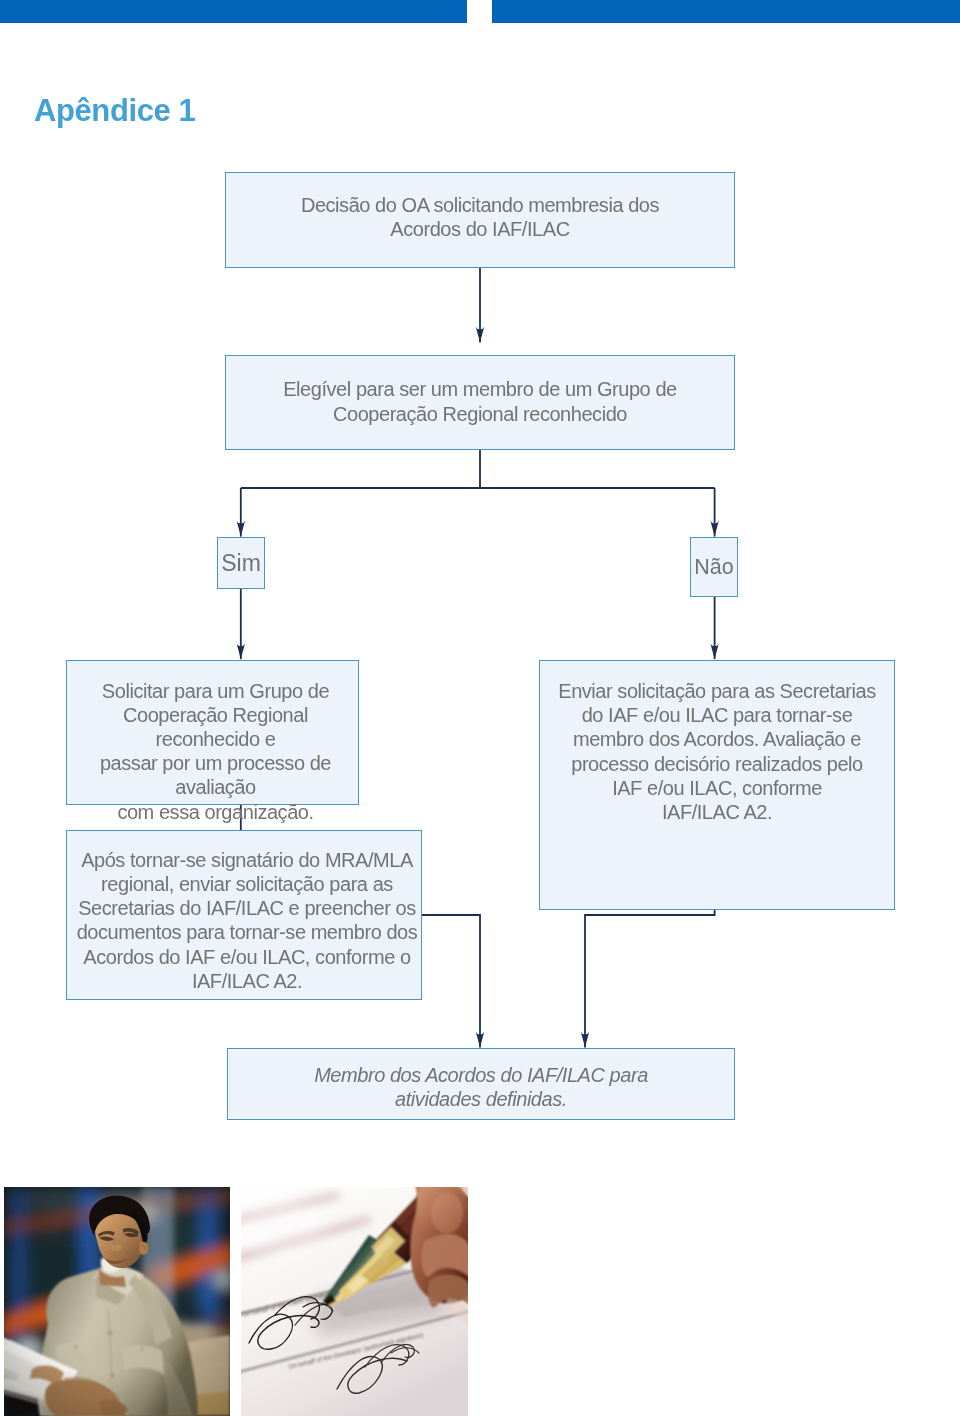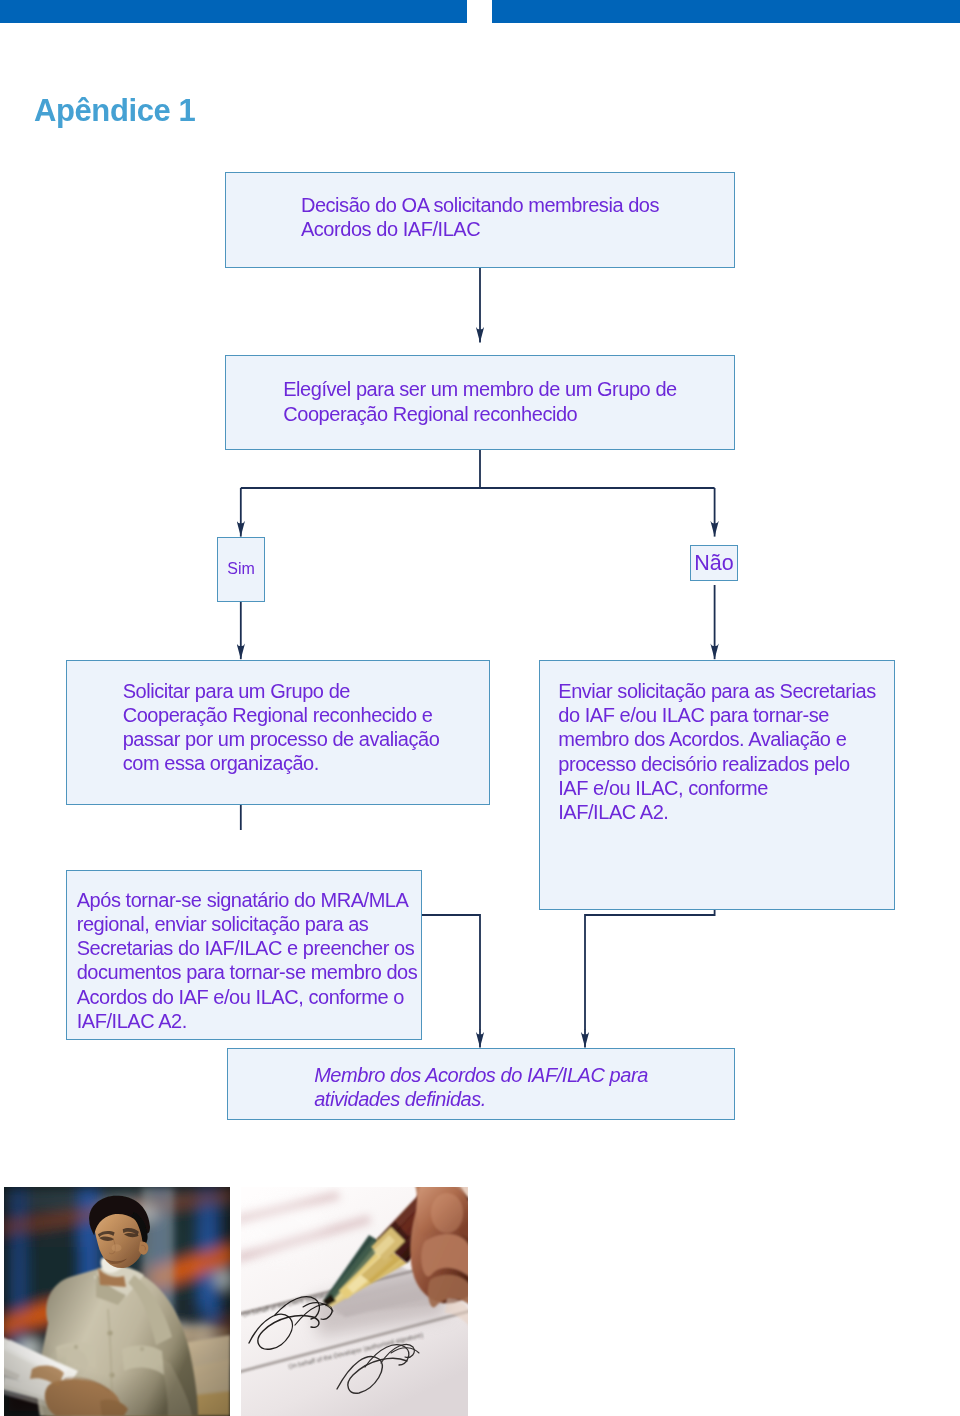--- a/index.html
+++ b/index.html
@@ -12,22 +12,22 @@
   .tb-left{left:0;width:467px;}
   .tb-right{left:492px;width:468px;}
 
   .title{position:absolute;left:2px;top:95px;font-size:31px;font-weight:bold;
          color:#45a1d3;letter-spacing:-0.4px;line-height:1;margin-left:32px;}
 
   svg.flow{position:absolute;left:0;top:0;width:960px;height:1416px;}
 
   .node{position:absolute;box-sizing:border-box;background:#edf3fb;
         border:1.5px solid #4e95be;
-        display:flex;align-items:flex-start;justify-content:center;text-align:left;
-        color:#6d28d9;font-size:20px;line-height:24.2px;letter-spacing:-0.45px;}
+        display:flex;align-items:flex-start;justify-content:center;text-align:center;
+        color:#737373;font-size:20px;line-height:24.2px;letter-spacing:-0.45px;}
   .node span{display:block;white-space:pre-line;}
 
   .photo{position:absolute;overflow:hidden;}
 </style>
 </head>
 <body>
 
 <div id="page">
 
   <div class="topbar tb-left"></div>
@@ -60,36 +60,36 @@
   <div class="node" style="left:225px;top:171.6px;width:510px;height:96.2px;padding-top:20.7px;">
     <span>Decisão do OA solicitando membresia dos
 Acordos do IAF/ILAC</span>
   </div>
 
   <div class="node" style="left:225px;top:355px;width:510px;height:95px;padding-top:21.3px;">
     <span>Elegível para ser um membro de um Grupo de
 Cooperação Regional reconhecido</span>
   </div>
 
-  <div class="node" style="left:217px;top:537px;width:48px;height:65px;align-items:center;font-size:16px;letter-spacing:0;">
+  <div class="node" style="left:217px;top:537px;width:48px;height:52px;align-items:center;font-size:23px;letter-spacing:0;">
     <span>Sim</span>
   </div>
 
-  <div class="node" style="left:690px;top:537px;width:48px;height:36px;align-items:center;font-size:21.5px;letter-spacing:0;margin-top:8px;">
+  <div class="node" style="left:690px;top:537px;width:48px;height:60px;align-items:center;font-size:21.5px;letter-spacing:0;">
     <span>Não</span>
   </div>
 
-  <div class="node" style="left:66px;top:660px;width:424px;height:145px;padding-top:17.5px;padding-left:6px;">
+  <div class="node" style="left:66px;top:660px;width:293px;height:145px;padding-top:17.5px;padding-left:6px;">
     <span>Solicitar para um Grupo de
 Cooperação Regional reconhecido e
 passar por um processo de avaliação
 com essa organização.</span>
   </div>
 
-  <div class="node" style="left:66px;top:830px;width:356px;height:170px;padding-top:16.8px;padding-left:6px;margin-top:40px;">
+  <div class="node" style="left:66px;top:830px;width:356px;height:170px;padding-top:16.8px;padding-left:6px;">
     <span>Após tornar-se signatário do MRA/MLA
 regional, enviar solicitação para as
 Secretarias do IAF/ILAC e preencher os
 documentos para tornar-se membro dos
 Acordos do IAF e/ou ILAC, conforme o
 IAF/ILAC A2.</span>
   </div>
 
   <div class="node" style="left:539px;top:660px;width:356px;height:250px;padding-top:18.0px;">
     <span>Enviar solicitação para as Secretarias

